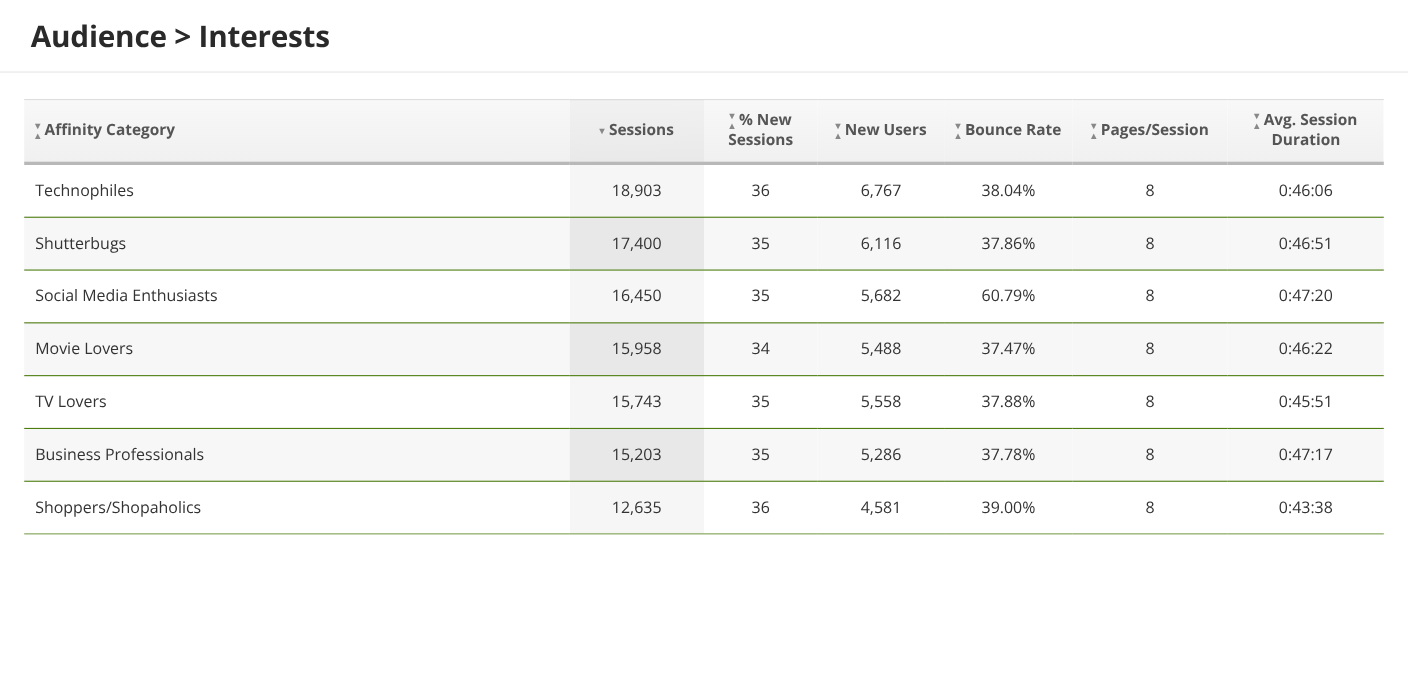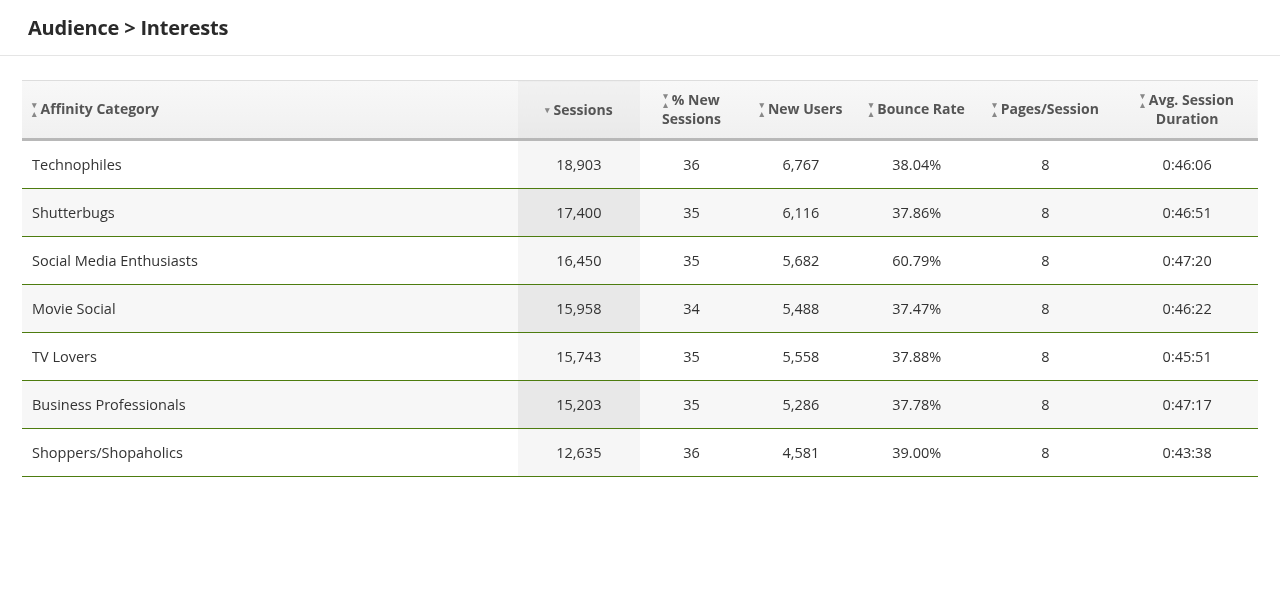--- a/index.html
+++ b/index.html
@@ -7,21 +7,21 @@
       font-family: "Segoe UI", "Open Sans", Arial, sans-serif;
       background: #ffffff;
       color: #333;
       font-size: 14px;
     }
     .header {
       padding: 14px 28px 14px 28px;
       border-bottom: 1px solid #e5e5e5;
     }
     .page-title {
-      font-size: 20px;
+      font-size: 27px;
       font-weight: 700;
       color: #2a2a2a;
       letter-spacing: -0.2px;
     }
     .content {
       padding: 24px 22px 0 22px;
     }
     table {
       width: 100%;
       border-collapse: collapse;
@@ -147,21 +147,21 @@
         <tr>
           <td class="col-affinity">Social Media Enthusiasts</td>
           <td class="col-sessions">16,450</td>
           <td class="col-pctnew">35</td>
           <td class="col-newusers">5,682</td>
           <td class="col-bounce">60.79%</td>
           <td class="col-pages">8</td>
           <td class="col-duration">0:47:20</td>
         </tr>
         <tr>
-          <td class="col-affinity">Movie Social</td>
+          <td class="col-affinity">Movie Lovers</td>
           <td class="col-sessions">15,958</td>
           <td class="col-pctnew">34</td>
           <td class="col-newusers">5,488</td>
           <td class="col-bounce">37.47%</td>
           <td class="col-pages">8</td>
           <td class="col-duration">0:46:22</td>
         </tr>
         <tr>
           <td class="col-affinity">TV Lovers</td>
           <td class="col-sessions">15,743</td>

